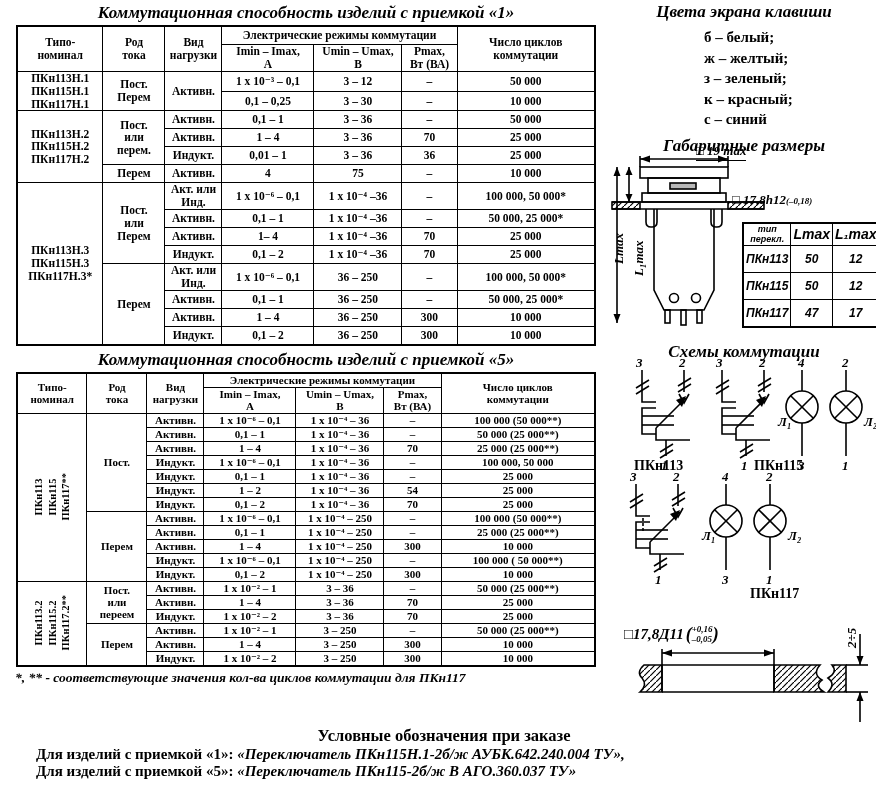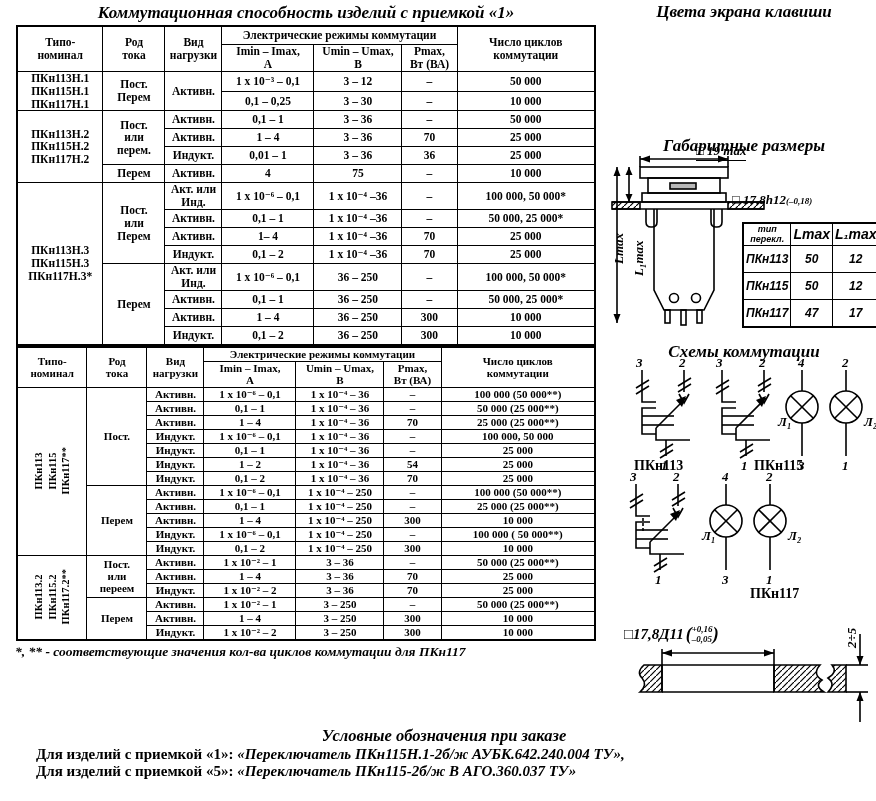--- a/index.html
+++ b/index.html
@@ -13,21 +13,21 @@
   .dtable td{border:1px solid #000;font-weight:bold;text-align:center;vertical-align:middle;
              white-space:pre-line;line-height:1.12;padding:0 1px;overflow:hidden;}
   #t1 td{font-size:11.5px;height:17px;}
   #t2 td{font-size:11px;height:13px;}
   .rotbox{writing-mode:vertical-rl;transform:rotate(180deg);white-space:pre-line;
           margin:0 auto;line-height:1.3;font-size:10.5px;}
   .foot{font-weight:bold;font-style:italic;font-size:13.5px;margin-top:3px;white-space:nowrap;}
 
   
   .order{position:absolute;left:36px;top:726px;width:816px;}
-  .ord-title{font-weight:bold;font-style:italic;font-size:16.5px;text-align:center;}
+  .ord-title{font-weight:bold;font-size:16.5px;text-align:center;}
   .ord-line{font-weight:bold;font-size:15px;white-space:nowrap;line-height:1.15;}
   .ord-line .val{font-style:italic;}
 
   
   .right{position:absolute;left:612px;top:0;width:264px;height:801px;}
   .r-title{position:absolute;left:0;width:264px;text-align:center;font-weight:bold;font-style:italic;
            font-size:17px;white-space:nowrap;}
   .color-list{position:absolute;left:92px;top:27px;font-weight:bold;font-size:15px;line-height:20.5px;}
   svg{position:absolute;overflow:visible;}
   svg line,svg polyline,svg path,svg rect,svg circle{stroke:#000;fill:none;stroke-width:1.6;}
@@ -204,20 +204,21 @@
           <tr>
             <td>Индукт.</td>
             <td>0,1 – 2</td>
             <td>36 – 250</td>
             <td>300</td>
             <td>10 000</td>
           </tr>
         </tbody>
     </table>
 
+    <div class="tbl-title" style="margin-top:4px">Коммутационная способность изделий с приемкой «5»</div>
 
     <table class="dtable" id="t2">
       <colgroup>
           <col style="width:70px">
           <col style="width:60px">
           <col style="width:57px">
           <col style="width:92px">
           <col style="width:88px">
           <col style="width:57px">
           <col style="width:154px">
@@ -394,20 +395,27 @@
     </div>
     <div class="ord-line">
       <span>Для изделий с приемкой «5»:</span>
       <span class="val">«Переключатель ПКн115-2б/ж В АГО.360.037 ТУ»</span>
     </div>
   </div>
 
   <div class="right">
 
     <div class="r-title" style="top:2px">Цвета экрана клавиши</div>
+    <div class="color-list">
+      <div>б – белый;</div>
+      <div>ж – желтый;</div>
+      <div>з – зеленый;</div>
+      <div>к – красный;</div>
+      <div>с – синий</div>
+    </div>
 
     <div class="r-title" style="top:136px">Габаритные размеры</div>
     <div class="dimlabel u" style="left:84px;top:143px">□ 19 max</div>
 
     <svg style="left:0;top:152px" width="152" height="176" viewBox="0 0 152 176">
       <defs>
         <pattern id="hatchA" patternUnits="userSpaceOnUse" width="6" height="6">
           <path d="M0,6 L6,0" class="hat"></path>
         </pattern>
       </defs>

